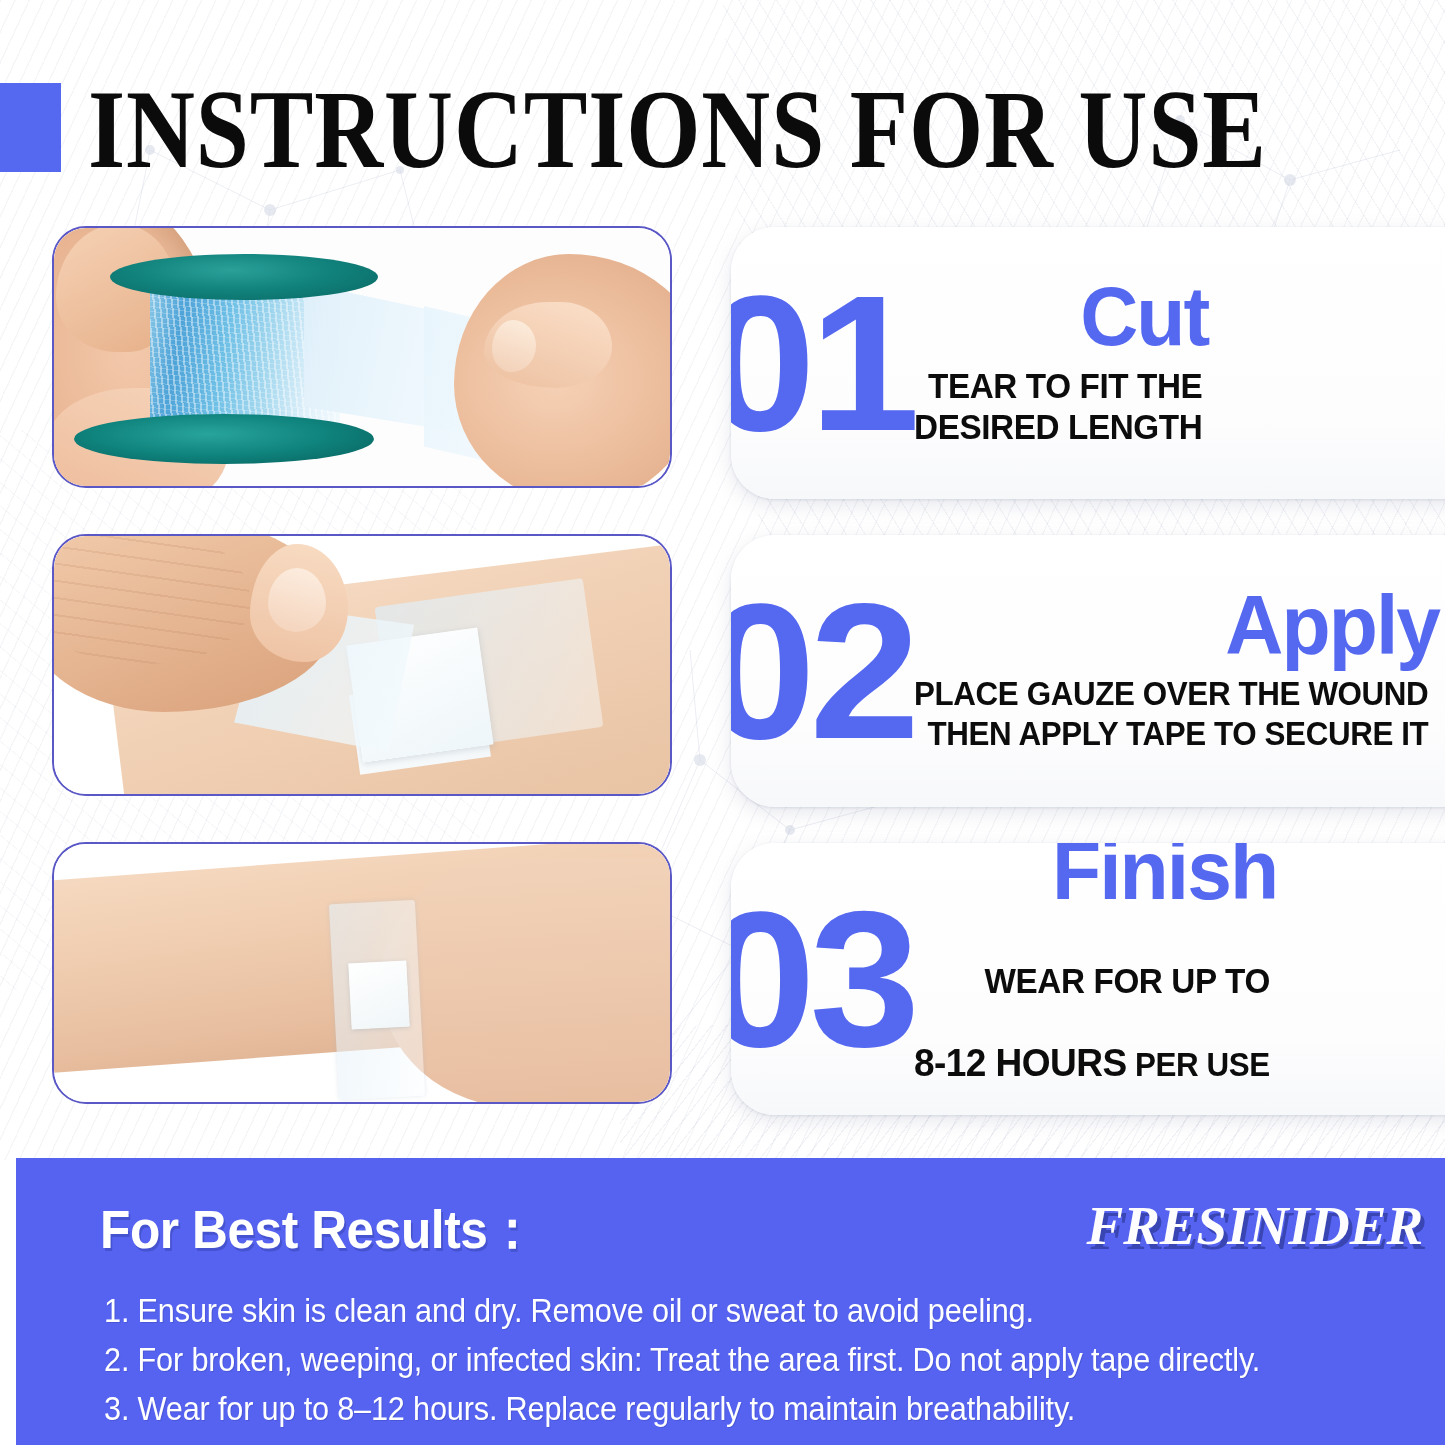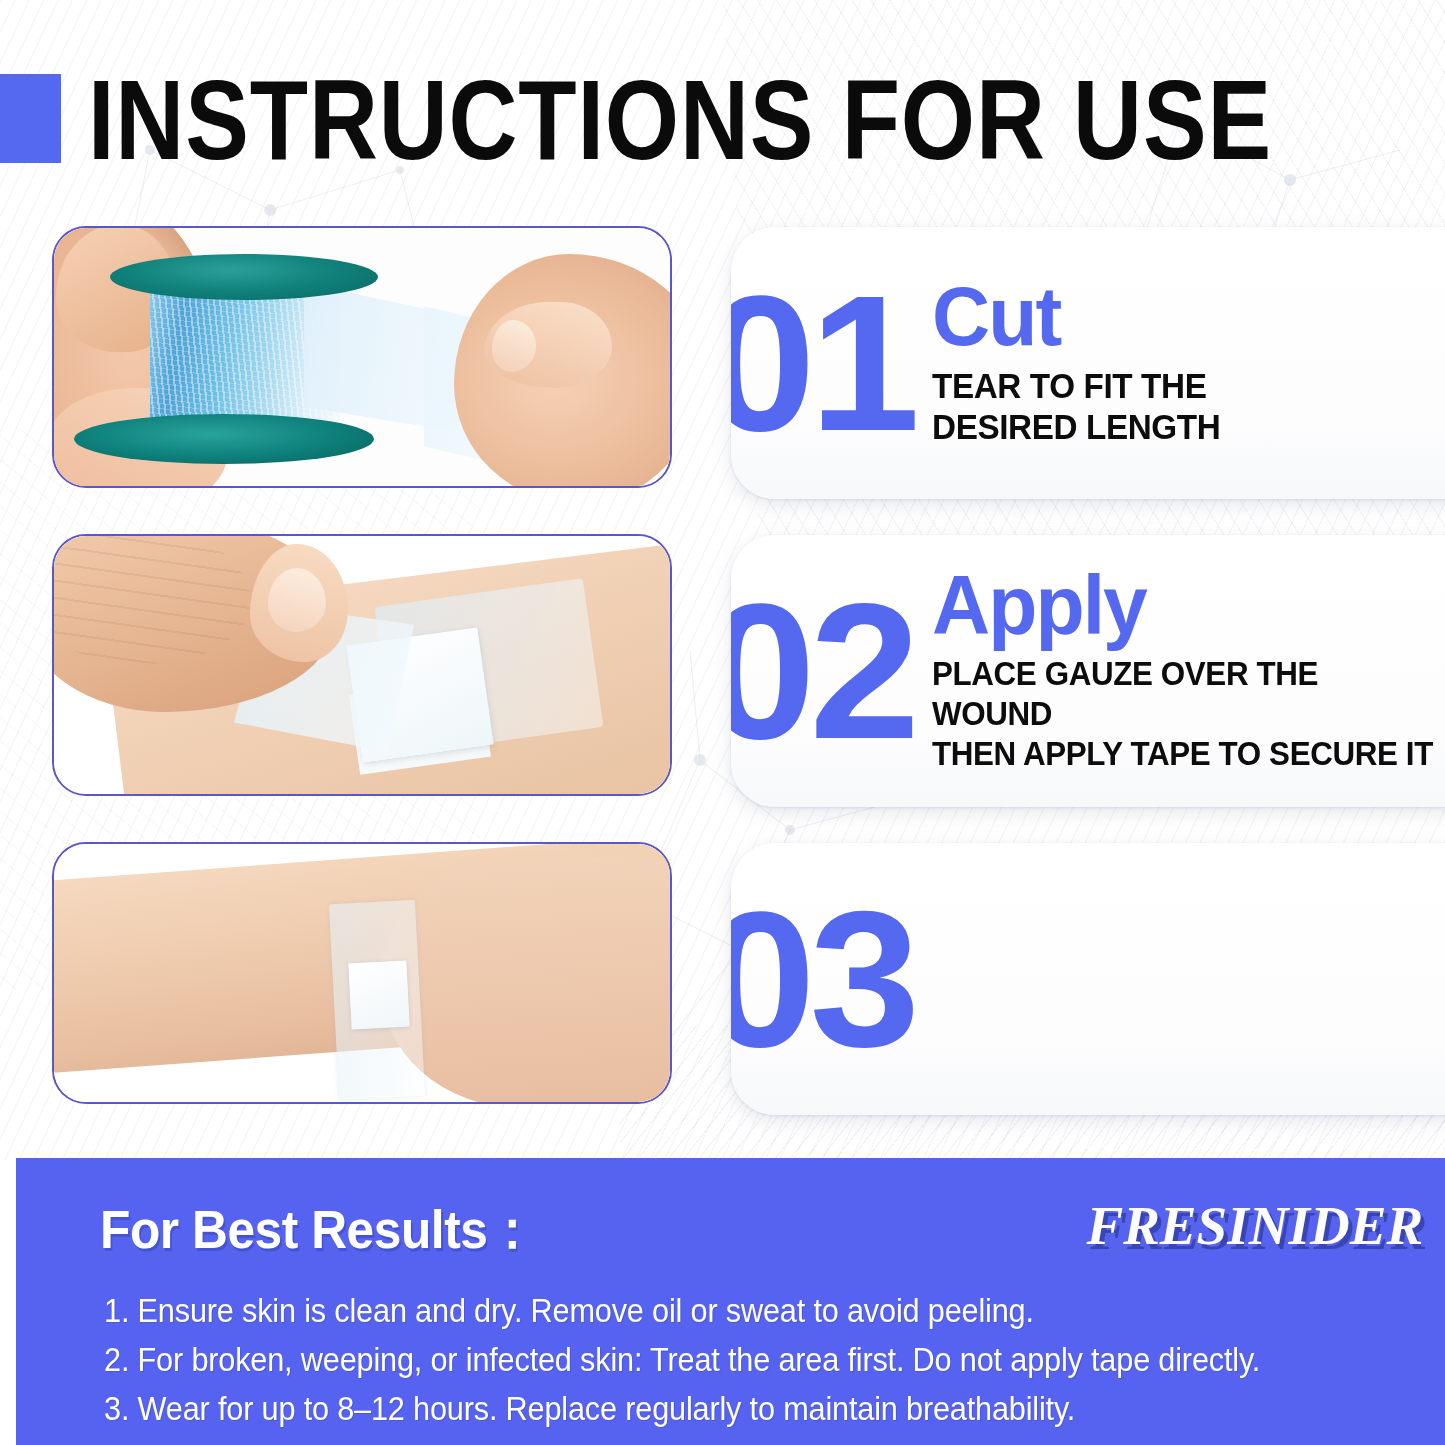--- a/index.html
+++ b/index.html
@@ -35,21 +35,21 @@
   }
   .bg-hatch-d {
     position:absolute; left:-40px; top:430px; width:520px; height:560px;
     background:repeating-linear-gradient(40deg,
       rgba(115,125,160,0.05) 0px, rgba(115,125,160,0.05) 1.1px,
       rgba(255,255,255,0) 1.1px, rgba(255,255,255,0) 18px);
   }
   .bg-net { position:absolute; inset:0; opacity:.5; }
 
   
-  .header { position:absolute; left:0; top:64px; width:1244px; height:110px; z-index:3; }
+  .header { position:absolute; left:0; top:73px; width:1244px; height:110px; z-index:3;font-family:Liberation Serif, serif; }
   .accent-block {
     position:absolute; left:0; top:10px; width:61px; height:89px;
     background:#5568F0;
   }
   .title {
     position:absolute; left:88px; top:-3px;
     font-size:113px; line-height:118px;
     font-weight:700; letter-spacing:1px;
     color:#0b0b0b;
     transform:scaleX(.845); transform-origin:left top;
@@ -224,21 +224,21 @@
   #card-3 { top:843px; }
 
   .step-num {
     flex:0 0 auto;
     margin-left:-26px;
     font-size:193px; line-height:193px;
     font-weight:700; color:#5568F0;
     letter-spacing:-6px;
     transform:scaleX(1.03); transform-origin:left center;
   }
-  .step-text { margin-left:24px; padding-bottom:4px; }
+  .step-text { margin-left:6px; padding-bottom:4px;text-align:right; }
   .step-title {
     font-size:83px; line-height:84px; font-weight:700;
     color:#5568F0; letter-spacing:-2px;
     transform:scaleX(.97); transform-origin:left center;
   }
   .step-desc {
     margin-top:6px;
     font-size:35px; line-height:41px; font-weight:700;
     color:#0c0c0c; letter-spacing:-.4px;
     transform:scaleX(.95); transform-origin:left center;
@@ -388,20 +388,27 @@
   <div class="step-num">02</div>
   <div class="step-text">
     <div class="step-title">Apply</div>
     <div class="step-desc small">PLACE GAUZE OVER THE WOUND
 THEN APPLY TAPE TO SECURE IT</div>
   </div>
 </div>
 
 <div class="step-card" id="card-3">
   <div class="step-num">03</div>
+  <div class="step-text">
+    <div class="step-title">Finish</div>
+    <div class="step-desc">
+      <div>WEAR FOR UP TO</div>
+      <div><span class="hours">8-12 HOURS</span><span class="peruse"> PER USE</span></div>
+    </div>
+  </div>
 </div>
 
 <div class="footer">
   <div class="footer-heading">For Best Results：</div>
   <div class="brand">FRESINIDER</div>
   <div class="tips">
     <div class="tip">1. Ensure skin is clean and dry. Remove oil or sweat to avoid peeling.</div>
     <div class="tip">2. For broken, weeping, or infected skin: Treat the area first. Do not apply tape directly.</div>
     <div class="tip">3. Wear for up to 8–12 hours. Replace regularly to maintain breathability.</div>
   </div>

